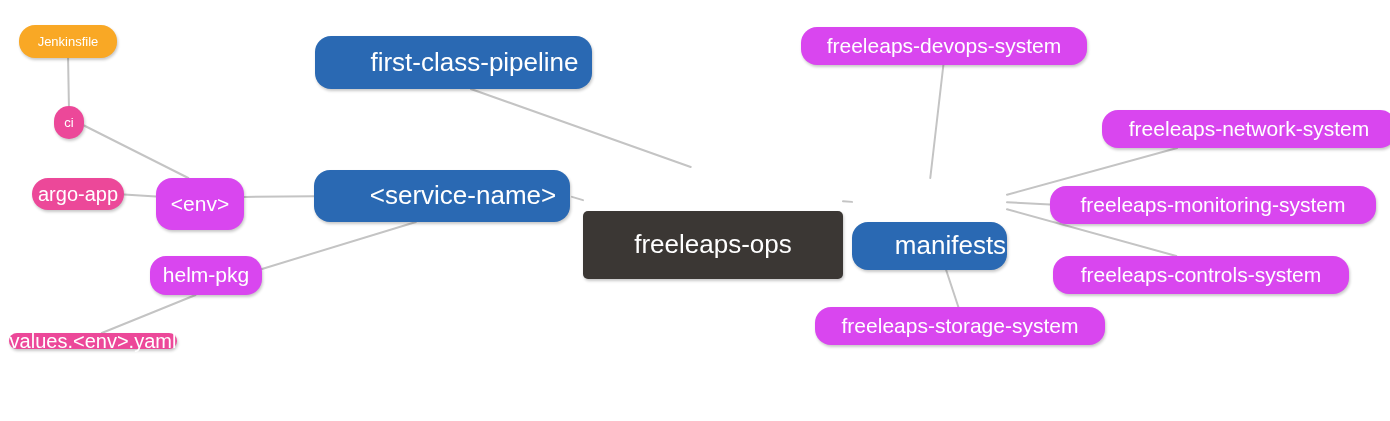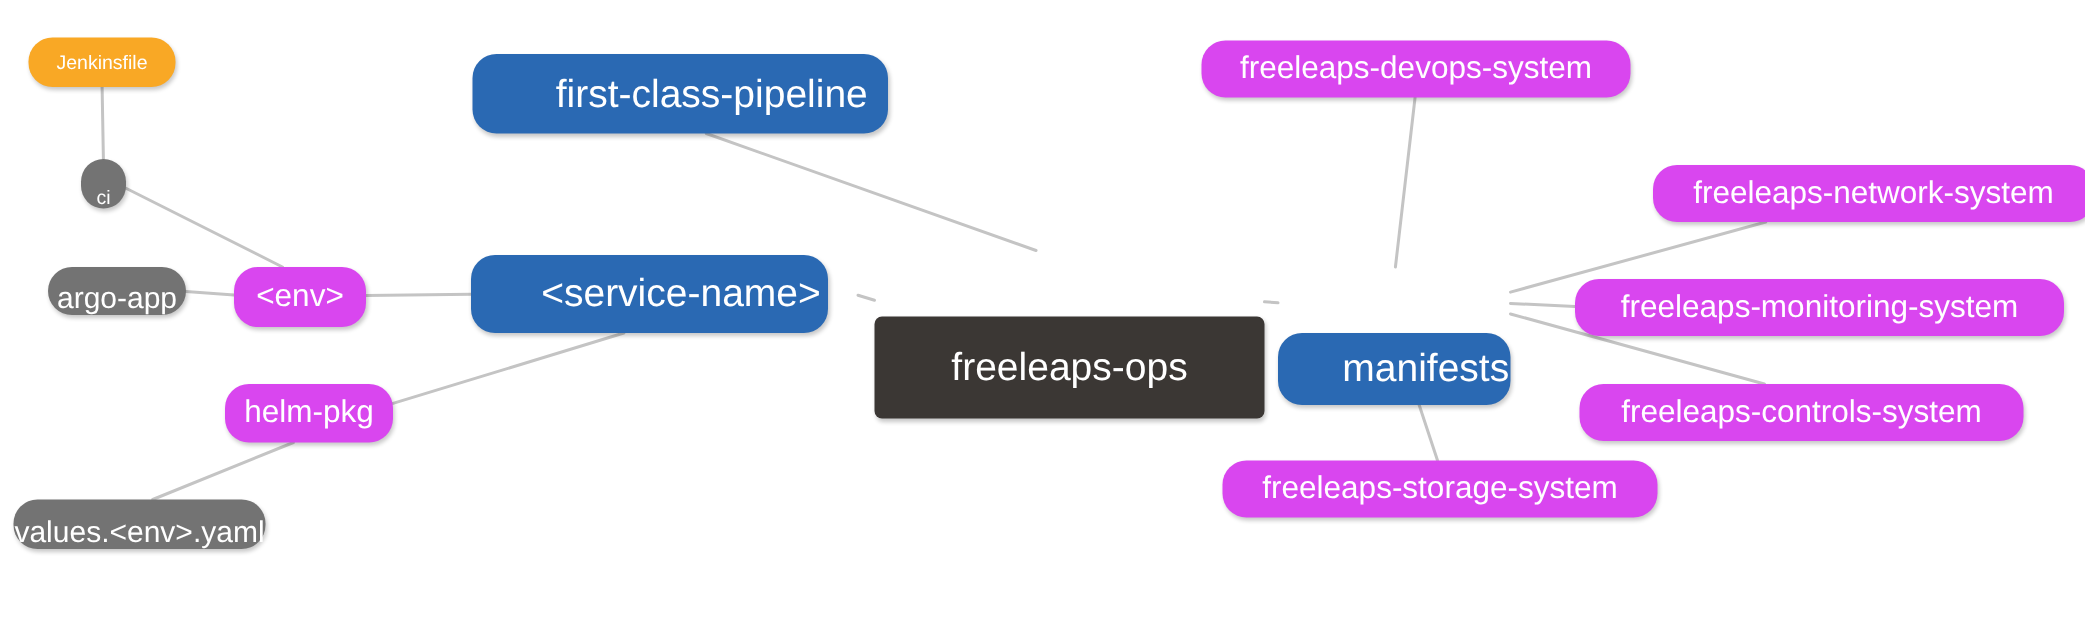--- a/index.html
+++ b/index.html
@@ -38,21 +38,21 @@
     line-height: 1.05;
   }
   .node-root {
     background: #3B3734;
     font-size: 31px;
     border-radius: 5px;
   }
   .node-blue    { background: #2A69B3; }
   .node-green   { background: #d946ef; }
   .node-orange  { background: #F9A825; }
-  .node-red     { background: #737373; align-items: flex-end; }
+  .node-red     { background: #ec4899; }
 
   .sz-xl  { font-size: 26px; margin-top: 44px; }
   .sz-lg  { font-size: 26px; padding-left: 42px; }
   .sz-md  { font-size: 21px; }
   .sz-sm  { font-size: 20px; }
   .sz-xs  { font-size: 13px; }
 </style>
 </head>
 <body>
 
@@ -70,30 +70,30 @@
       <line x1="930.2807692307692" y1="178" x2="943.381891025641" y2="65" stroke="#c4c4c4" stroke-width="2" stroke-linecap="round"></line>
       <line x1="1007" y1="194.73348623853212" x2="1177.1763698630136" y2="148" stroke="#c4c4c4" stroke-width="2" stroke-linecap="round"></line>
       <line x1="1007" y1="202.28703703703704" x2="1050" y2="204.3962962962963" stroke="#c4c4c4" stroke-width="2" stroke-linecap="round"></line>
       <line x1="1007" y1="209.29327808471456" x2="1176.2674657534246" y2="256" stroke="#c4c4c4" stroke-width="2" stroke-linecap="round"></line>
       <line x1="931.5661290322581" y1="226" x2="958.3643145161291" y2="307" stroke="#c4c4c4" stroke-width="2" stroke-linecap="round"></line>
     </svg>
   <div id="node-layer">
       <div class="node node-root sz-xl" style="left: 583px; top: 167px; width: 260px; height: 68px;">
         <span>freeleaps-ops</span>
       </div>
-      <div class="node node-blue sz-lg" style="left: 314px; top: 170px; width: 238px; height: 52px;">
+      <div class="node node-blue sz-lg" style="left: 314px; top: 170px; width: 256px; height: 52px;">
         <span>&lt;service-name&gt;</span>
       </div>
       <div class="node node-blue sz-lg" style="left: 315px; top: 36px; width: 277px; height: 53px;">
         <span>first-class-pipeline</span>
       </div>
       <div class="node node-blue sz-lg" style="left: 852px; top: 178px; width: 155px; height: 48px; margin-top: 44px;">
         <span>manifests</span>
       </div>
-      <div class="node node-green sz-md" style="left: 156px; top: 178px; width: 88px; height: 40px;">
+      <div class="node node-green sz-md" style="left: 156px; top: 178px; width: 88px; height: 52px;">
         <span>&lt;env&gt;</span>
       </div>
       <div class="node node-green sz-md" style="left: 150px; top: 256px; width: 112px; height: 39px;">
         <span>helm-pkg</span>
       </div>
       <div class="node node-green sz-md" style="left: 801px; top: 27px; width: 286px; height: 38px;">
         <span>freeleaps-devops-system</span>
       </div>
       <div class="node node-green sz-md" style="left: 1055px; top: 110px; width: 294px; height: 38px; margin-left: 47px;">
         <span>freeleaps-network-system</span>
@@ -109,17 +109,17 @@
       </div>
       <div class="node node-orange sz-xs" style="left: 19px; top: 25px; width: 98px; height: 33px;">
         <span>Jenkinsfile</span>
       </div>
       <div class="node node-red sz-xs" style="left: 54px; top: 106px; width: 30px; height: 33px;">
         <span>ci</span>
       </div>
       <div class="node node-red sz-sm" style="left: 32px; top: 178px; width: 92px; height: 32px;">
         <span>argo-app</span>
       </div>
-      <div class="node node-red sz-sm" style="left: 9px; top: 333px; width: 168px; height: 33px;">
+      <div class="node node-red sz-sm" style="left: 9px; top: 333px; width: 168px; height: 16px;">
         <span>values.&lt;env&gt;.yaml</span>
       </div>
     </div>
 </div>
 
 </body></html>

